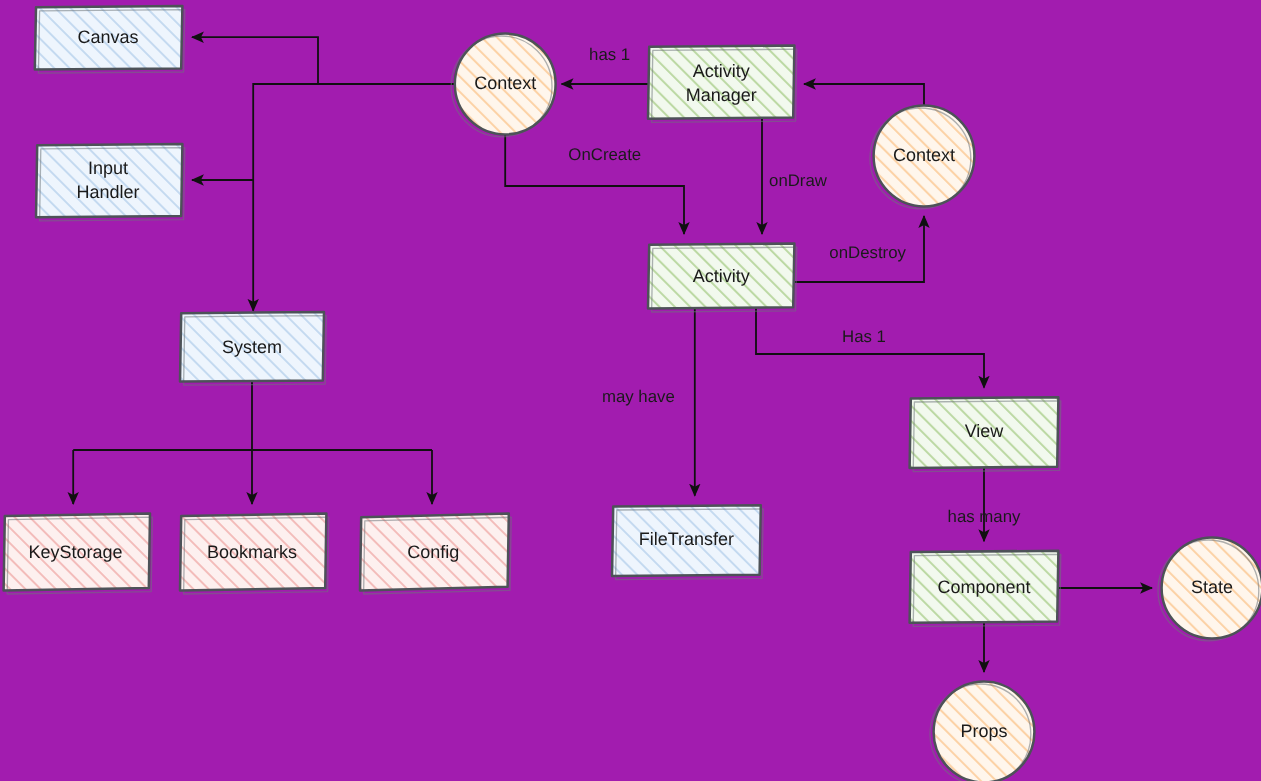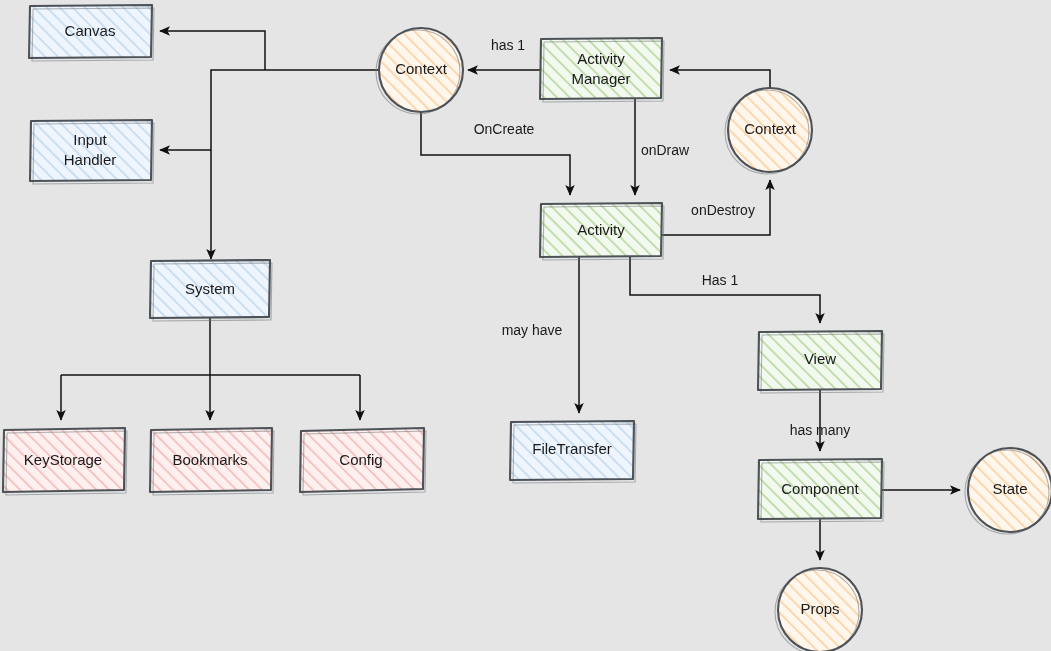--- a/index.html
+++ b/index.html
@@ -8,21 +8,21 @@
     padding: 0;
     background: #ffffff;
   }
   body {
     font-family: "Liberation Sans", sans-serif;
   }
   #diagram-root {
     position: relative;
     width: 1051px;
     height: 651px;
-    background: #e5e5e5;
+    background: #a21caf;
     overflow: hidden;
   }
   svg.canvas-layer {
     position: absolute;
     top: 0;
     left: 0;
     width: 1051px;
     height: 651px;
   }
   .node-label {

